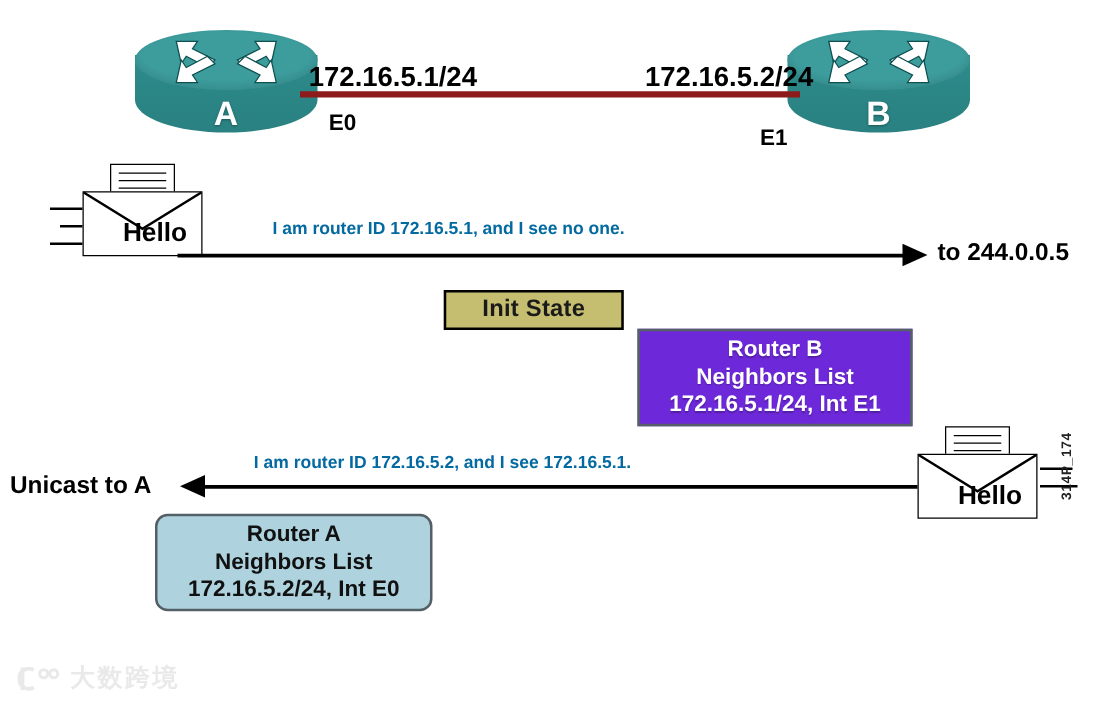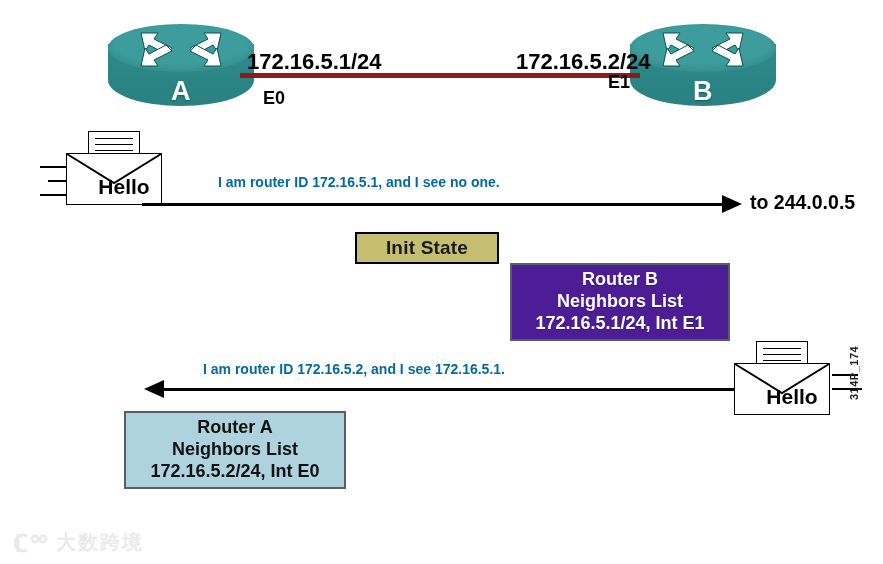--- a/index.html
+++ b/index.html
@@ -100,27 +100,28 @@
     display: flex;
     flex-direction: column;
     align-items: center;
     justify-content: center;
     font-size: 18px;
     font-weight: bold;
     line-height: 1.22;
     padding: 3px 6px;
   }
   .nb-box.teal {
-    background: #4c1d95;
+    background: #6d28d9;
     color: #ffffff;
     text-shadow: 0 1px 1px rgba(0,0,0,0.25);
   }
   .nb-box.light {
     background: #aed3de;
     color: #111111;
+    border-radius: 10px;
   }
   .nb-box .ln { white-space: nowrap; }
 
   
   .envelope { position: absolute; width: 96px; height: 74px; }
   .envelope .paper {
     position: absolute;
     left: 22px; top: 0;
     width: 52px; height: 26px;
     background: #ffffff;
@@ -257,21 +258,21 @@
       </g>
     </svg>
     <div class="label">B</div>
   </div>
 
   <div class="linkline" style="left:240px; top:73px; width:400px;"></div>
 
   <div class="addr-text" style="left:247px; top:49px;">172.16.5.1/24</div>
   <div class="iface-text" style="left:247px; top:88px;">E0</div>
   <div class="addr-text" style="left:488px; top:49px;margin-left:28px;">172.16.5.2/24</div>
-  <div class="iface-text" style="left:592px; top:72px;">E1</div>
+  <div class="iface-text" style="left:592px; top:100px;">E1</div>
 
 
   <div class="speedlines" style="left:40px; top:166px; width:34px; height:36px;">
     <i style="left:0; top:0px; width:30px;"></i>
     <i style="left:8px; top:14px; width:22px;"></i>
     <i style="left:0; top:28px; width:30px;"></i>
   </div>
   <div class="envelope" style="left:66px; top:131px;">
     <div class="paper">
       <i></i>
@@ -315,20 +316,21 @@
   <div class="speedlines" style="left:832px; top:374px; width:32px; height:20px;">
     <i style="left:0; top:0px; width:26px;"></i>
     <i style="left:0; top:14px; width:30px;"></i>
   </div>
 
   <div class="fig-id" style="left:848px; top:400px;">314P_174</div>
 
   <div class="msg-line" style="left:164px; top:388px; width:570px;"></div>
   <div class="arrowhead left" style="left:144px; top:380px;"></div>
   <div class="msg-text" style="left:203px; top:361px;">I am router ID 172.16.5.2, and I see 172.16.5.1.</div>
+  <div class="endpoint-text" style="left:8px; top:377px;">Unicast to A</div>
 
   <div class="nb-box light" style="left:124px; top:411px; width:222px; height:78px;">
     <span class="ln">Router A</span>
     <span class="ln">Neighbors List</span>
     <span class="ln">172.16.5.2/24, Int E0</span>
   </div>
 
 
   <div class="watermark">
     <svg width="34" height="24" viewBox="0 0 34 24">

